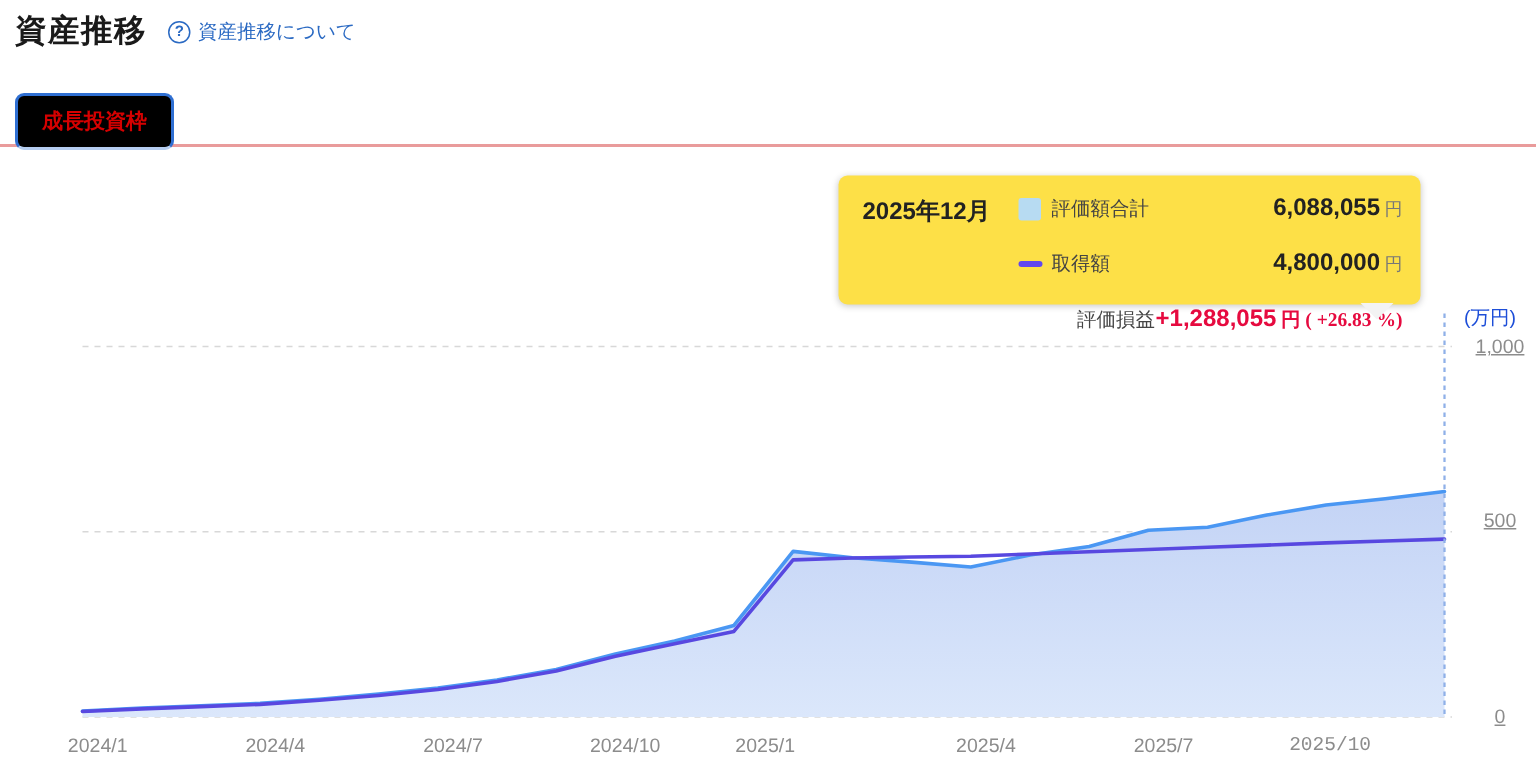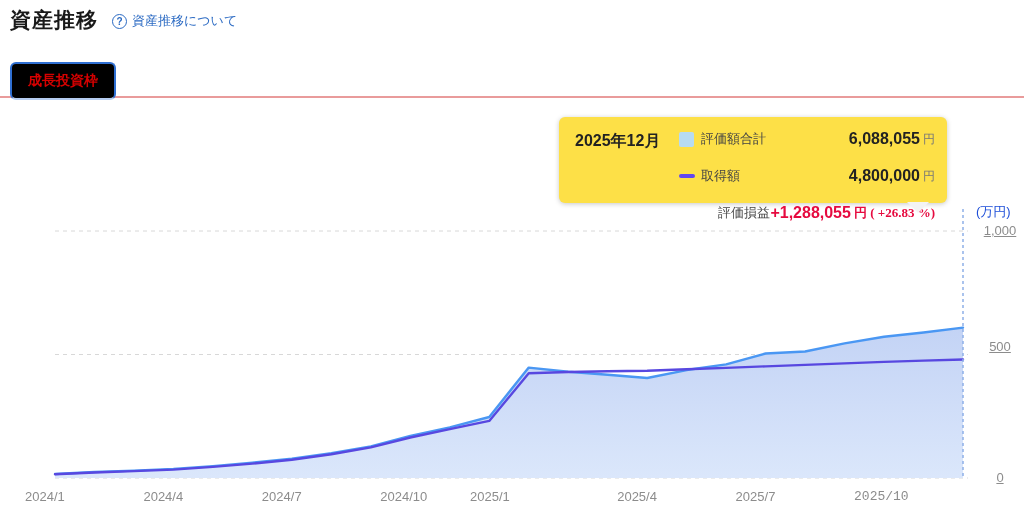--- a/index.html
+++ b/index.html
@@ -16,21 +16,21 @@
   .tabs { position:absolute; left:10px; top:62px; display:flex; align-items:flex-end; gap:5px; z-index:3; }
   .tab { height:33px; padding:0 16px; display:flex; align-items:center; background:#f7f7f7; border:1px solid #c2c2c2; border-bottom:none; border-radius:5px 5px 0 0; font-size:14px; color:#333; cursor:pointer; }
   .tab.active { height:38px; background:#000000; border:2px solid #2f6fd2; border-bottom:2px solid #b5cdf0; border-radius:6px; font-weight:bold; color:#d50000; margin-bottom:-3px; }
   .tab-underline { position:absolute; left:0; top:96px; width:1024px; height:2px; background:#e99b9b; z-index:1; }
 
   
   #chart-svg { position:absolute; left:0; top:0; width:1024px; height:522px; z-index:0; }
   .axis-label { position:absolute; font-size:13px; color:#8c8c8c; }
   .y-tick { left:978px; width:44px; text-align:center;text-decoration:underline; }
   .unit-label { left:976px; top:203px; font-size:13px; color:#1d4ed8;text-align:right; }
-  .x-tick { top:489px; width:60px; text-align:left; }
+  .x-tick { top:489px; width:60px; text-align:right; }
 
   
   .tooltip { position:absolute; left:559px; top:117px; width:388px; height:86px; background:#fde047; border-radius:6px; box-shadow:0 1px 5px rgba(0,0,0,.22); z-index:5; display:flex; padding:13px 12px 10px 16px; }
   .tooltip:after { content:""; position:absolute; right:18px; bottom:-10px; border-left:11px solid transparent; border-right:11px solid transparent; border-top:11px solid #f3f3f3; }
   .tt-date { width:104px; font-size:16px; font-weight:bold; color:#222; padding-top:1px; }
   .tt-rows { flex:1; display:flex; flex-direction:column; gap:19px; }
   .tt-row { display:flex; align-items:center; height:19px; }
   .tt-swatch-area { width:15px; height:15px; background:#b7dbf2; border-radius:2px; margin-right:7px; }
   .tt-swatch-line { width:16px; height:4px; background:#6247ef; border-radius:2px; margin-right:6px; }
   .tt-label { font-size:13px; color:#444; }

